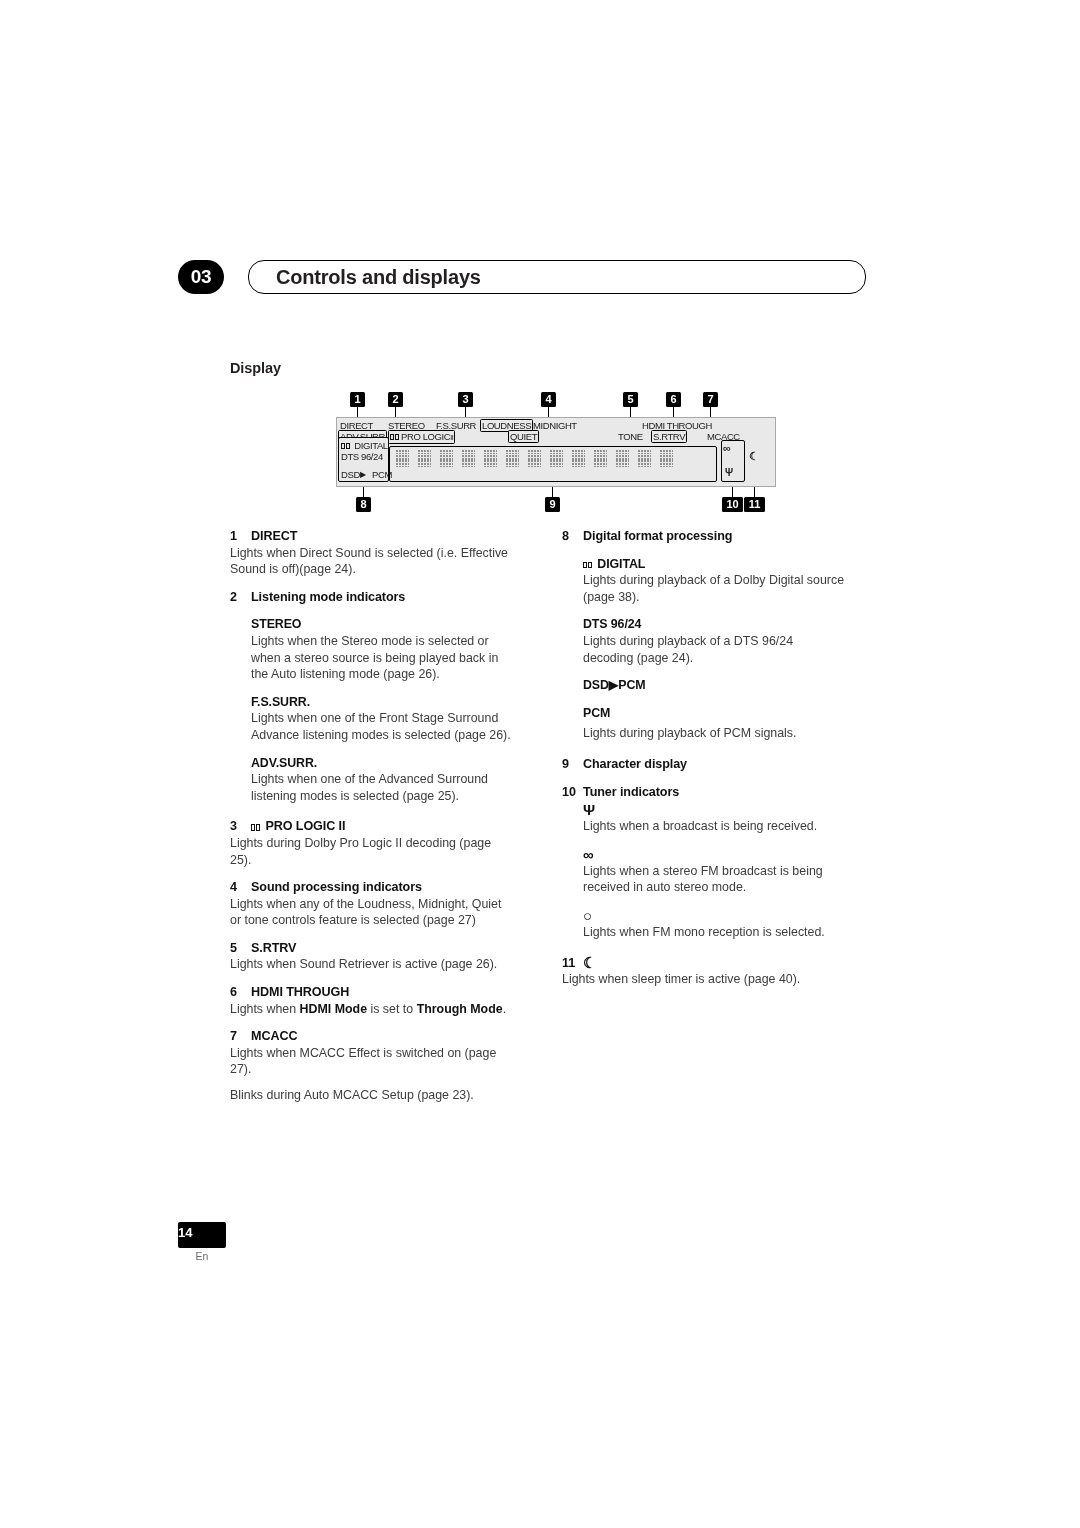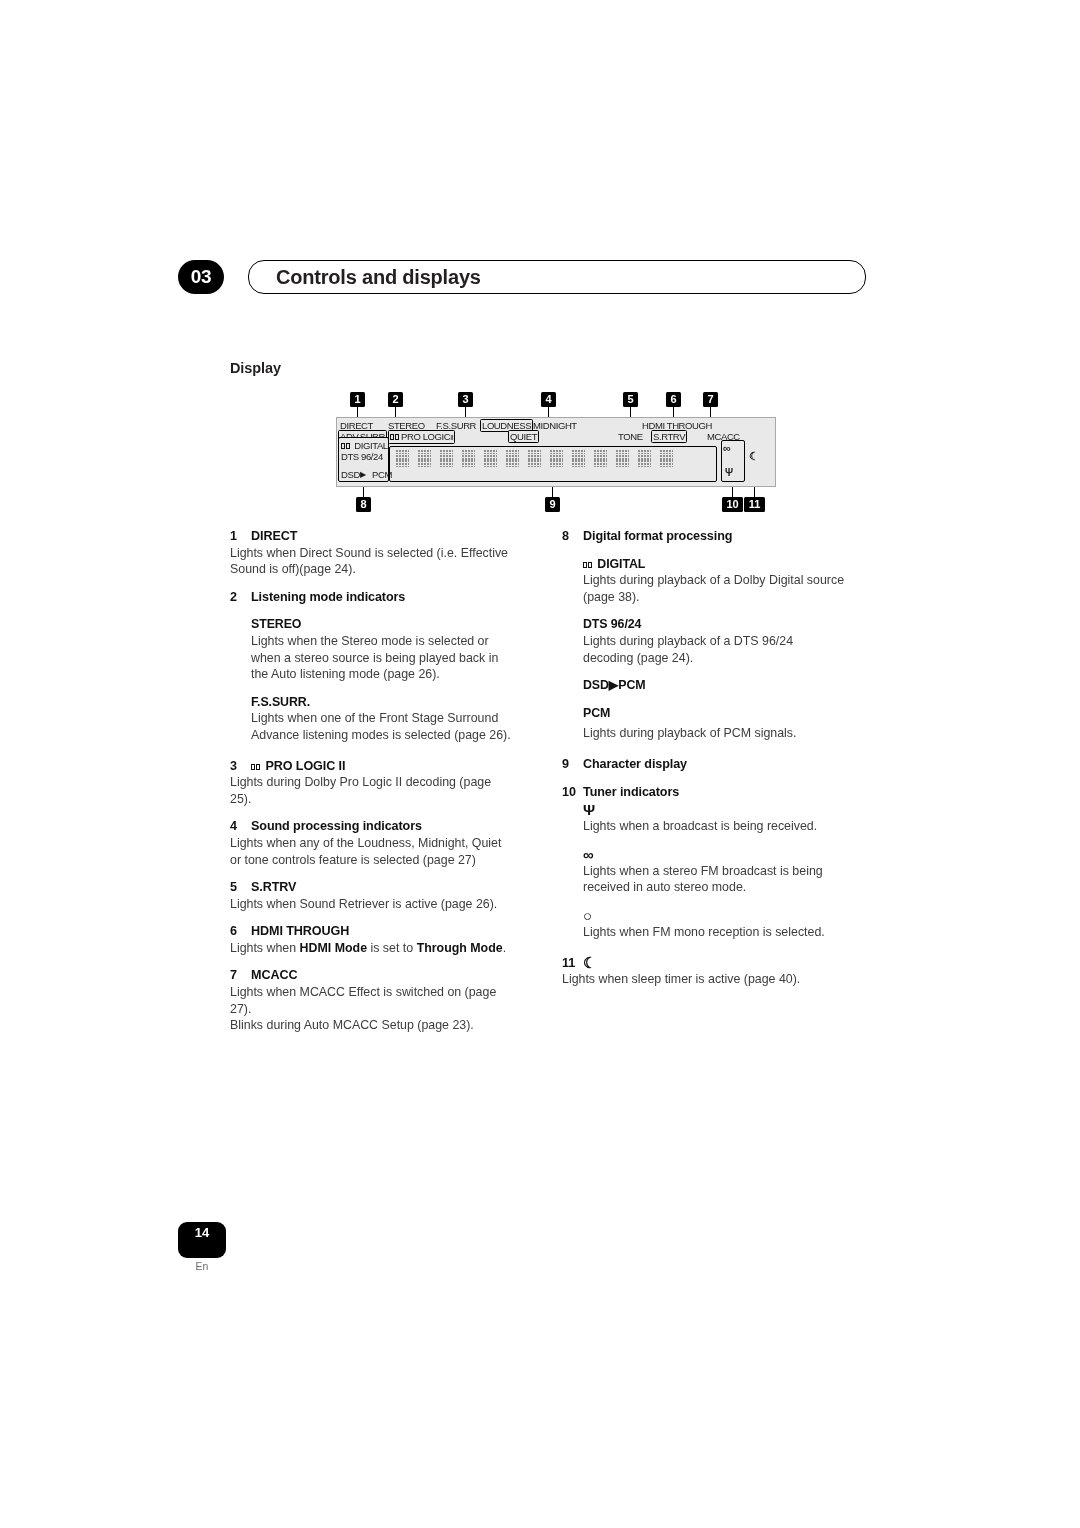--- a/index.html
+++ b/index.html
@@ -255,28 +255,28 @@
   
   .footer {
     position: absolute;
     left: 178px;
     top: 1222px;
     width: 120px;
     text-align: center;
   }
   .pagenum {
     width: 48px;
-    height: 36px;
+    height: 26px;
     background: #000;
-    border-radius: 9px;
+    border-radius: 2px;
     color: #fff;
     font-size: 13px;
     font-weight: bold;
     line-height: 22px;
-    text-align: center;
+    text-align: left;
     margin: 0 auto 0 0;
   }
   .lang {
     font-size: 10.5px;
     color: #6b6b6b;
     margin-top: 2px;
     width: 48px;
     text-align: center;
   }
 </style>
@@ -862,20 +862,24 @@
     <div class="sub">
       <span class="subhead">STEREO</span>
       <span class="subbody">Lights when the Stereo mode is selected or when a stereo source is being played back in the Auto listening mode (page 26).</span>
     </div>
 
     <div class="sub">
       <span class="subhead">F.S.SURR.</span>
       <span class="subbody">Lights when one of the Front Stage Surround Advance listening modes is selected (page 26).</span>
     </div>
 
+    <div class="sub">
+      <span class="subhead">ADV.SURR.</span>
+      <span class="subbody">Lights when one of the Advanced Surround listening modes is selected (page 25).</span>
+    </div>
   </div>
 
   <div class="item" style="margin-top:14px;">
     <span class="num">3</span>
     <span class="head">
       <span class="dolby-glyph"></span>
       <span>PRO LOGIC II</span>
     </span>
     <span class="body">Lights during Dolby Pro Logic II decoding (page 25).</span>
   </div>
@@ -895,21 +899,21 @@
   <div class="item">
     <span class="num">6</span>
     <span class="head">HDMI THROUGH</span>
     <span class="body"><span>Lights when </span><b class="inl">HDMI Mode</b><span> is set to </span><b class="inl">Through Mode</b><span>.</span></span>
   </div>
 
   <div class="item">
     <span class="num">7</span>
     <span class="head">MCACC</span>
     <span class="body">Lights when MCACC Effect is switched on (page 27).</span>
-    <span class="body" style="margin-top:0;">Blinks during Auto MCACC Setup (page 23).</span>
+    <span class="body" style="margin-top:9px;">Blinks during Auto MCACC Setup (page 23).</span>
   </div>
 
 </div>
 
 <div class="col right">
 
   <div class="item">
     <span class="num">8</span>
     <span class="head">Digital format processing</span>
 

